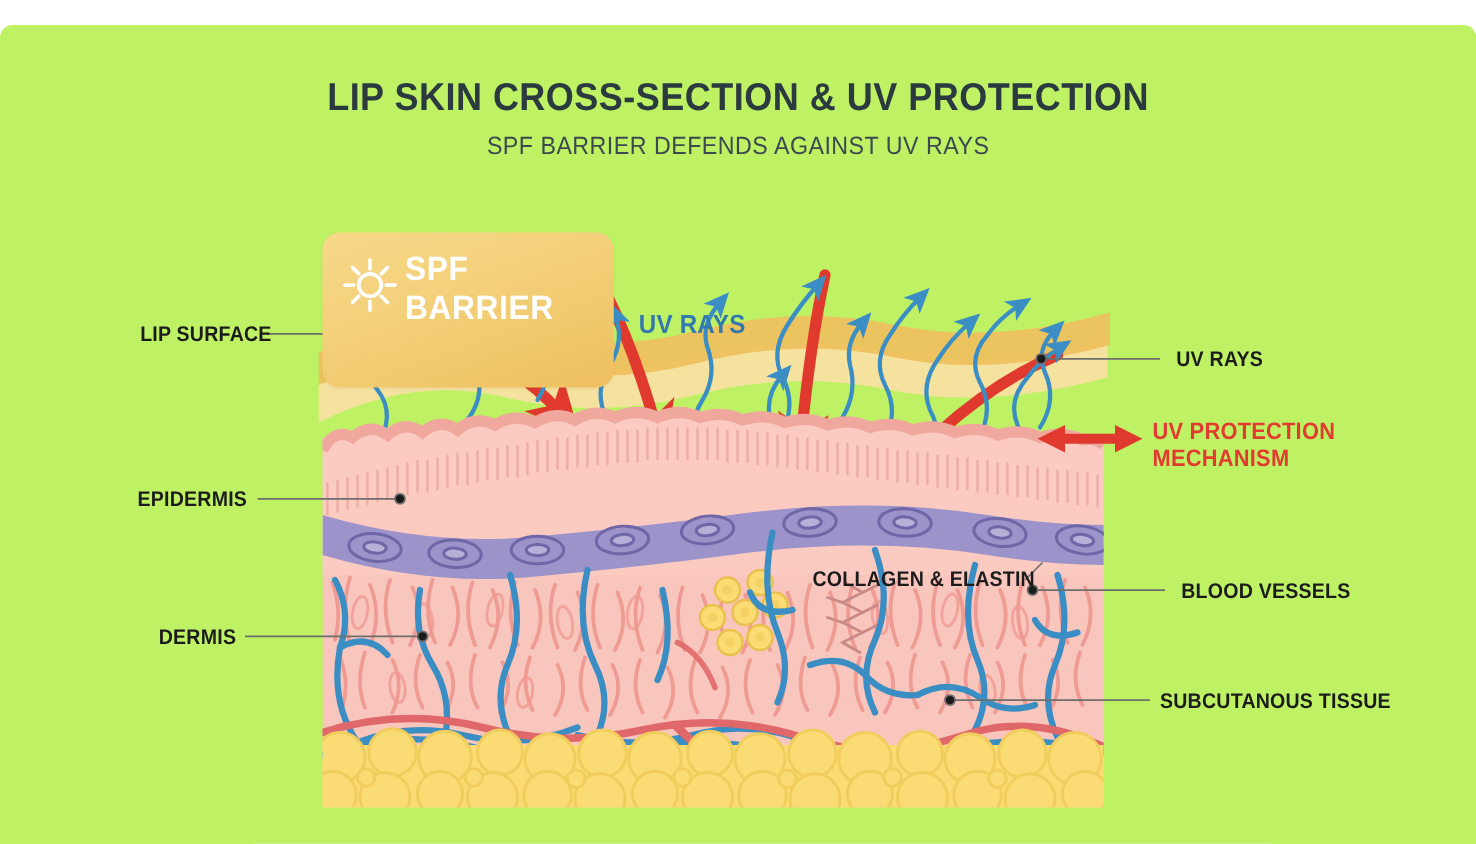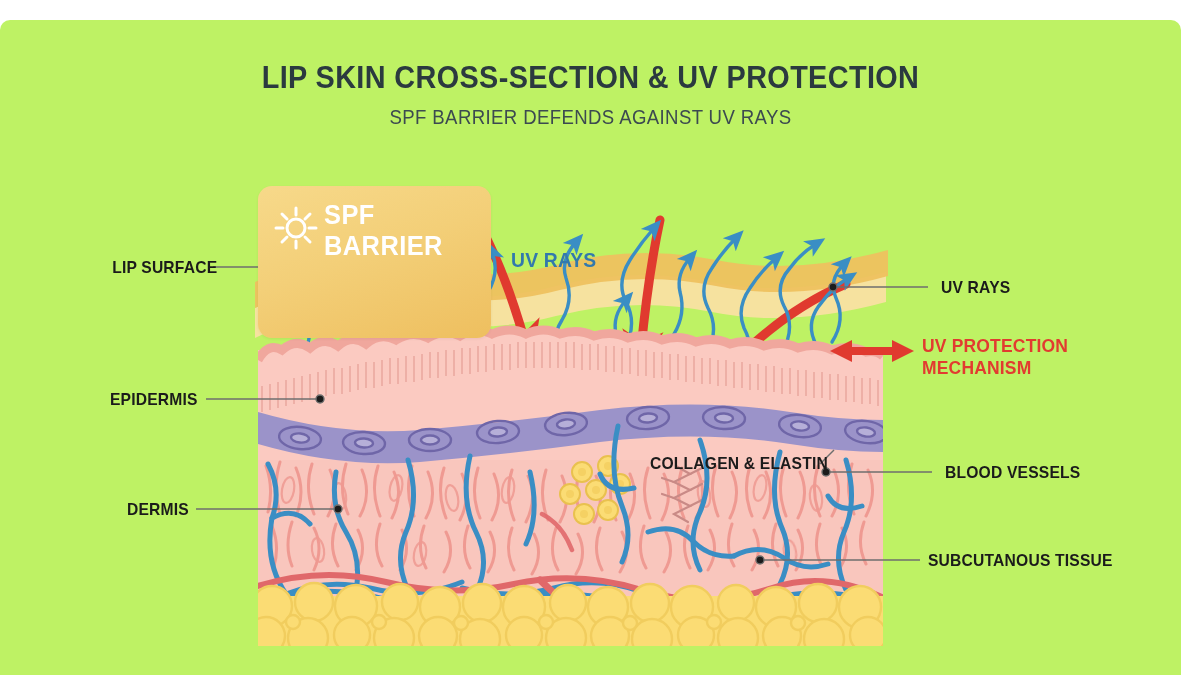--- a/index.html
+++ b/index.html
@@ -37,21 +37,21 @@
     font-weight:bold;font-size:17px;color:#1b1b1b;
     letter-spacing:.2px;white-space:nowrap;
     transform:scaleX(.92);
   }
   .lbl.r{transform-origin:right center;}
   .lbl.l{transform-origin:left center;}
   #lab-uvrays-blue{color:#3279ad;font-size:21px;}
   #lab-uvprot{color:#e23b30;font-size:19px;line-height:1.15;
     text-align:left;white-space:normal;width:180px;}
   #spfbox{
-    position:absolute;left:258px;top:166px;width:233px;height:152px;
+    position:absolute;left:258px;top:166px;width:233px;height:124px;
     border-radius:14px;
     background:linear-gradient(160deg,#f7d98a 0%,#f3cf78 45%,#eebf5f 100%);
     box-shadow:0 1px 3px rgba(0,0,0,.06);
   }
   #spflabel{
     position:absolute;left:66px;top:14px;
     font-family:"Liberation Sans Narrow","Liberation Sans",sans-serif;
     font-weight:bold;font-size:27px;color:#ffffff;letter-spacing:.5px;
     transform:scaleX(.94);transform-origin:left center;
   }

